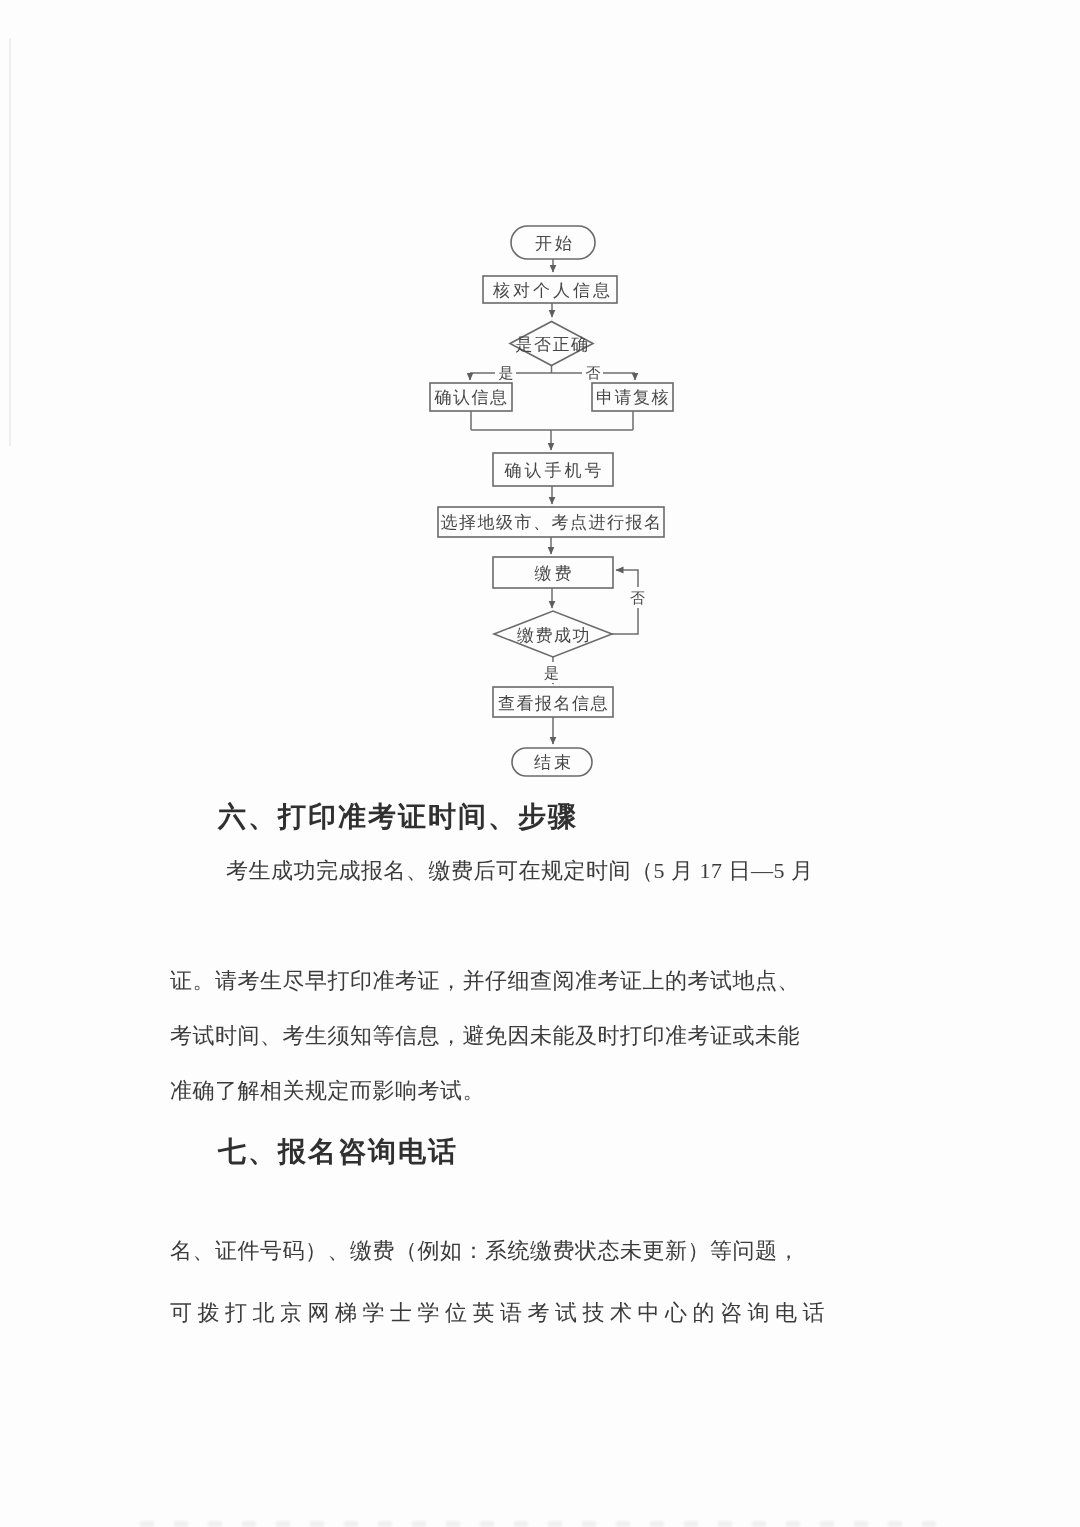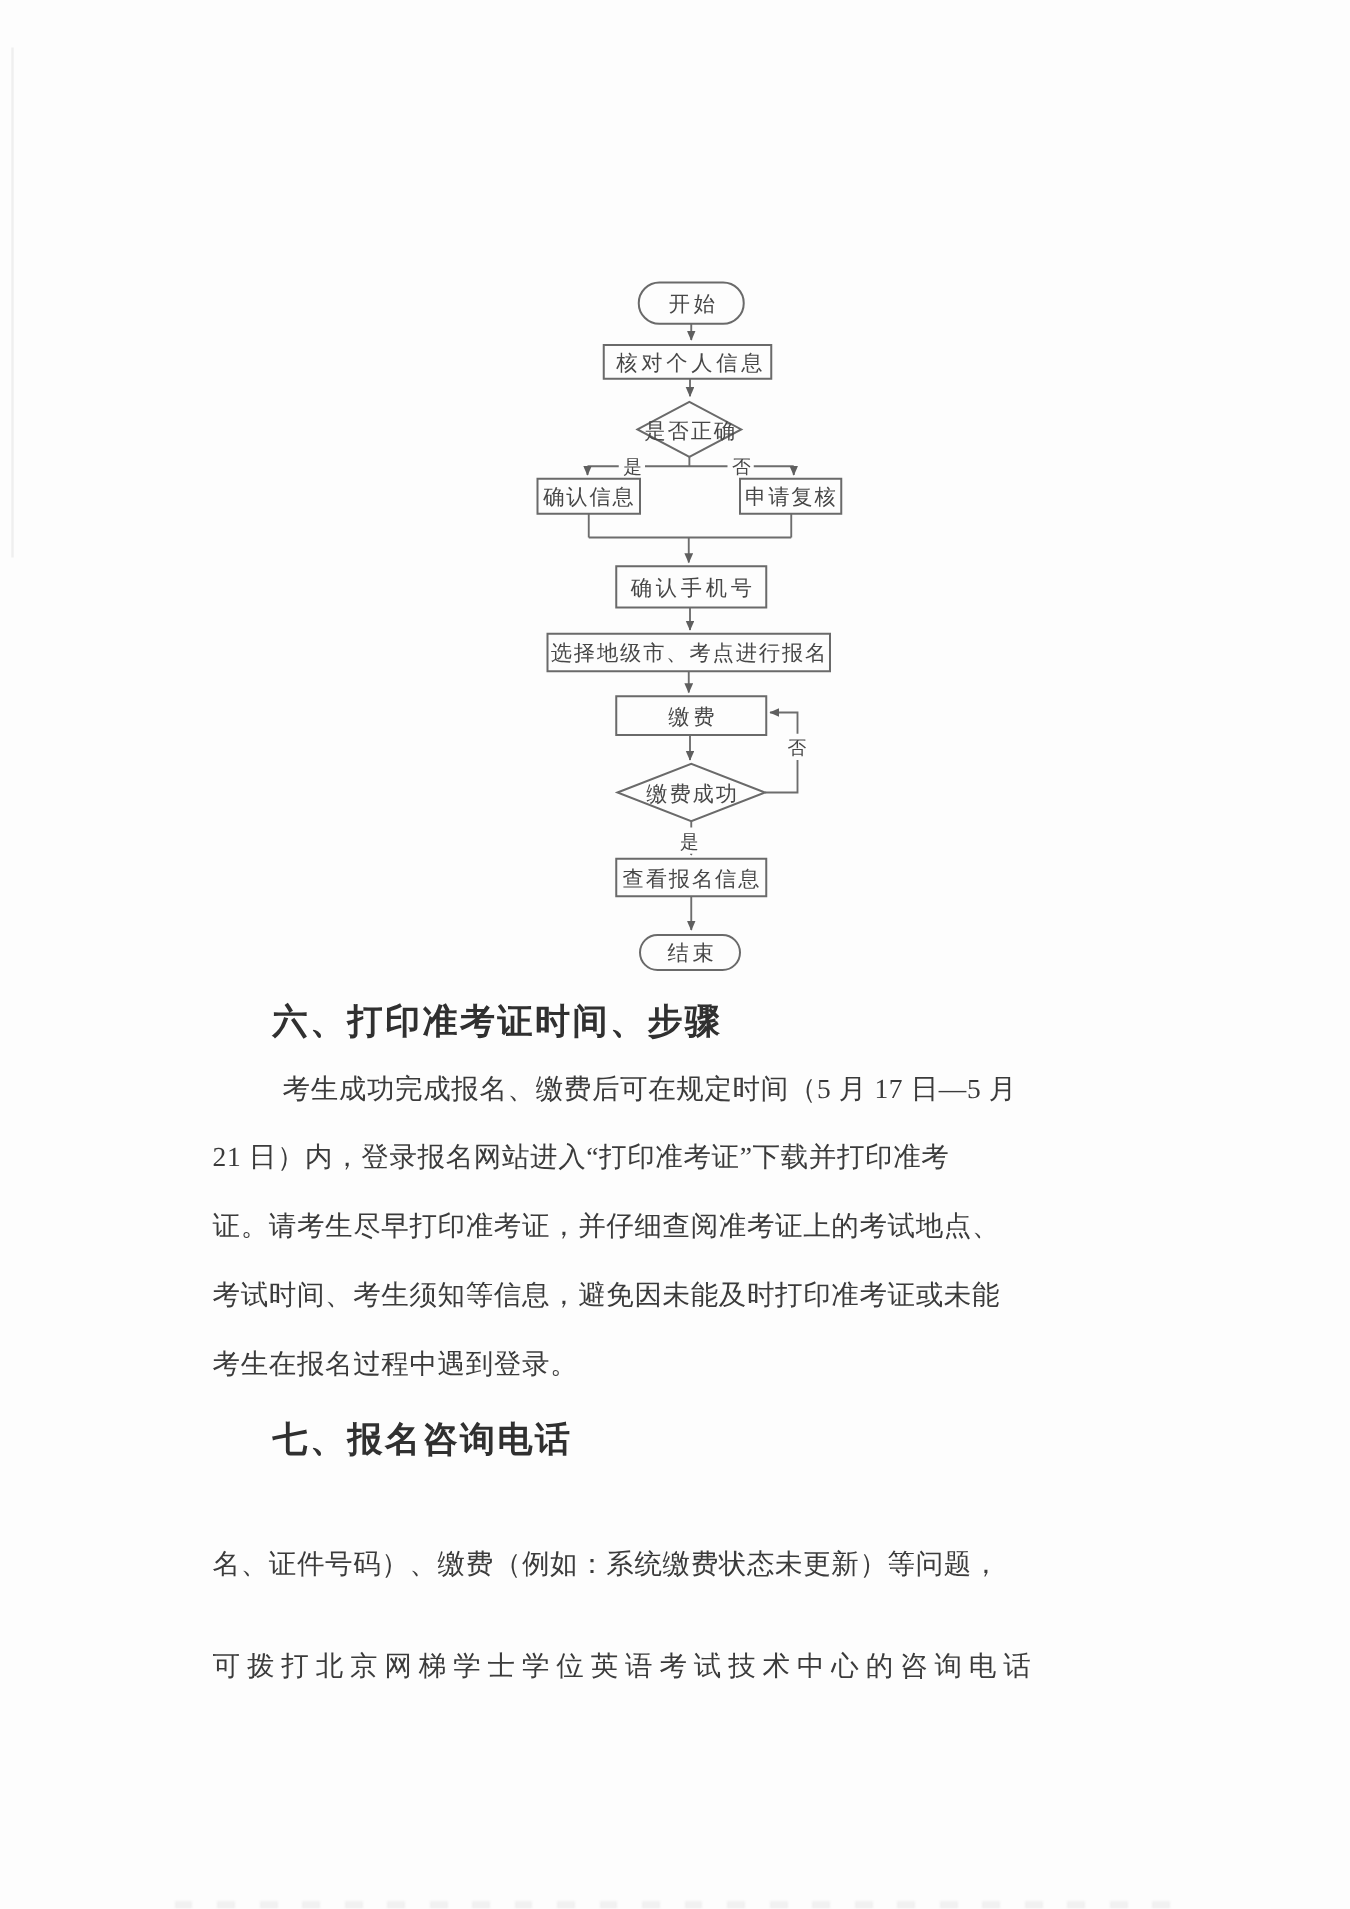--- a/index.html
+++ b/index.html
@@ -57,21 +57,21 @@
   .bodyline {
     position: absolute;
     left: 170px;
     width: 790px;
     font-size: 22px;
     letter-spacing: 0.5px;
     color: #3b3b3b;
     white-space: nowrap;
   }
   .bodyline.indent { left: 226px; }
-  .bodyline.spread { letter-spacing: 5.5px; margin-top: 20px; }
+  .bodyline.spread { letter-spacing: 5.5px; }
 
   .cutoff-remnant {
     position: absolute;
     left: 140px; top: 1521px;
     width: 810px; height: 6px;
     background: repeating-linear-gradient(
       90deg,
       #d9d9d9 0px, #d9d9d9 14px,
       transparent 14px, transparent 34px
     );
@@ -150,24 +150,23 @@
 
     <rect class="shape" x="493" y="687" width="120" height="30"></rect>
     <text class="node-label tight" x="553.5" y="708.5">查看报名信息</text>
 
     <rect class="shape" x="512" y="748" width="80" height="28" rx="14"></rect>
     <text class="node-label" x="554" y="768">结束</text>
   </svg>
 
   <div class="heading" style="top:798px">六、打印准考证时间、步骤</div>
   <div class="bodyline indent" style="top:856px">考生成功完成报名、缴费后可在规定时间（5 月 17 日—5 月</div>
-  <div class="bodyline" style="top:911px">21 日）内，登录报名网站进入“打印准考证”下载并打印准考</div>
   <div class="bodyline" style="top:966px">证。请考生尽早打印准考证，并仔细查阅准考证上的考试地点、</div>
   <div class="bodyline" style="top:1021px">考试时间、考生须知等信息，避免因未能及时打印准考证或未能</div>
-  <div class="bodyline" style="top:1076px">考生在报名过程中遇到登录。</div>
+  <div class="bodyline" style="top:1076px">准确了解相关规定而影响考试。</div>
 
   <div class="heading" style="top:1133px">七、报名咨询电话</div>
   <div class="bodyline" style="top:1236px">名、证件号码）、缴费（例如：系统缴费状态未更新）等问题，</div>
   <div class="bodyline spread" style="top:1298px">可拨打北京网梯学士学位英语考试技术中心的咨询电话</div>
 
   <div class="cutoff-remnant"></div>
 
 </div>
 
 </body></html>

